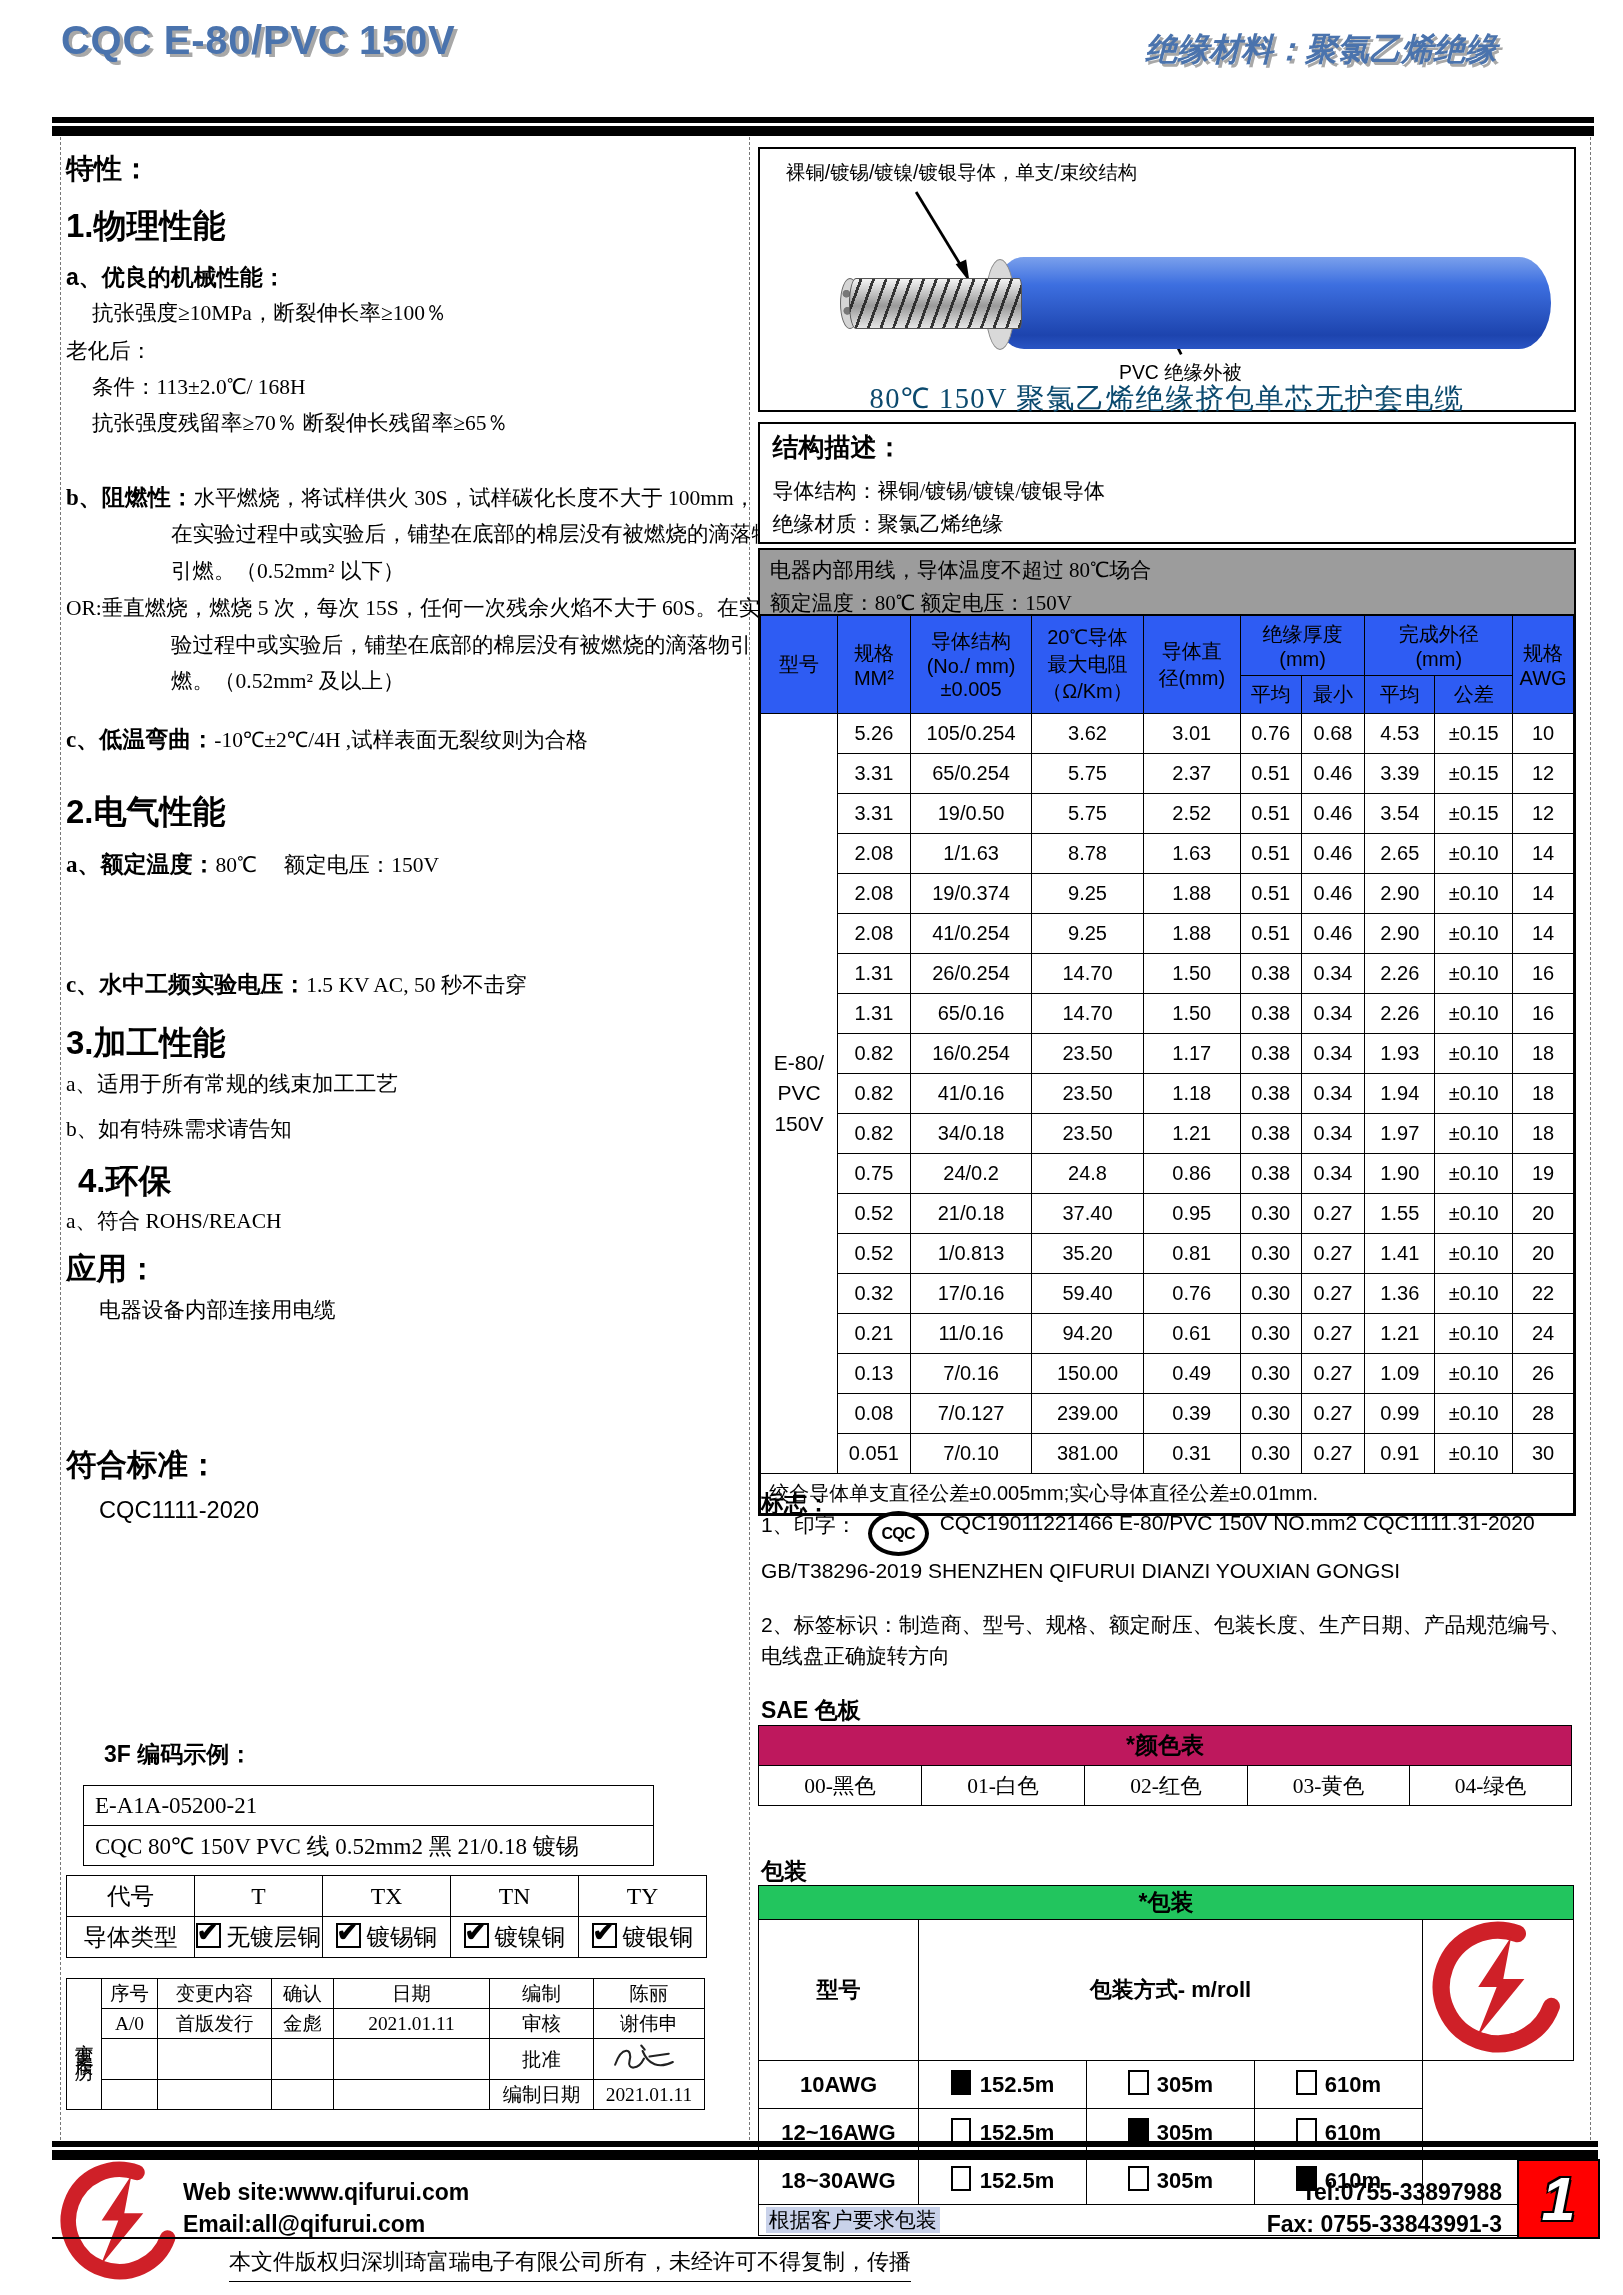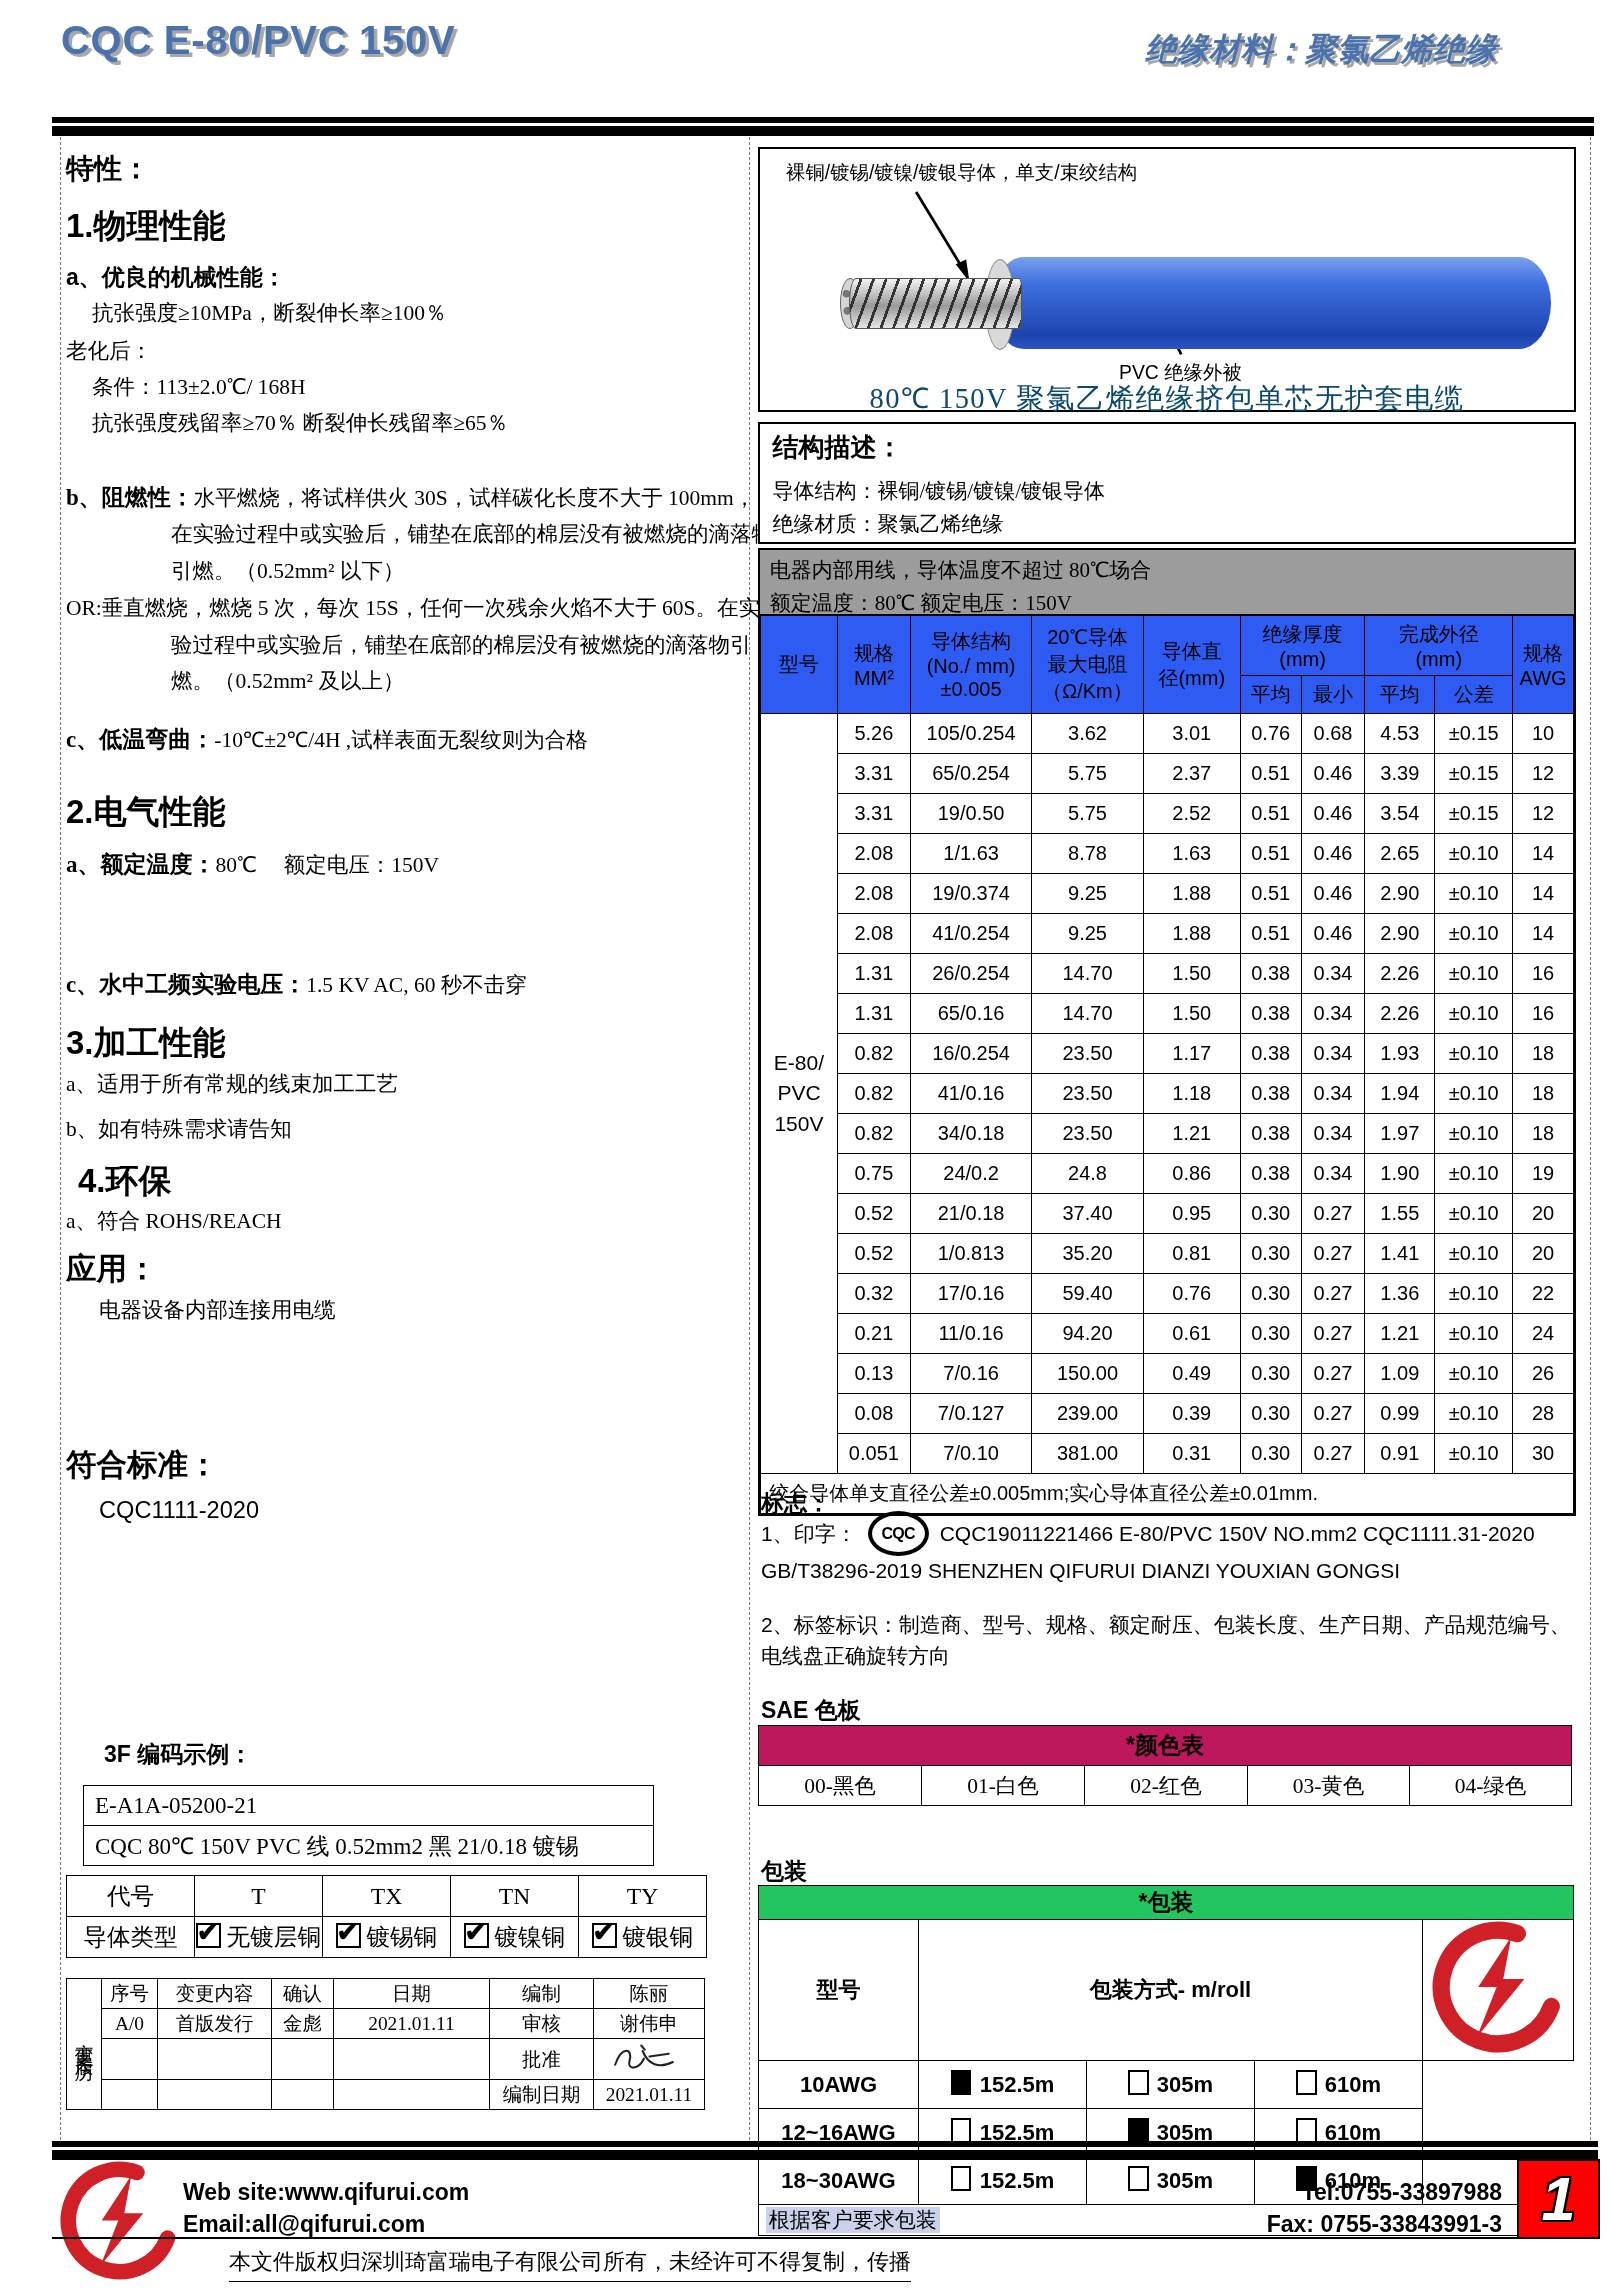--- a/index.html
+++ b/index.html
@@ -141,21 +141,21 @@
   <div class="abs body-t" style="left:66px;top:482px"><span class="lead-b sans">b、阻燃性：</span><span>水平燃烧，将试样供火 30S，试样碳化长度不大于 100mm，</span></div>
   <div class="abs body-t" style="left:171px;top:519px">在实验过程中或实验后，铺垫在底部的棉层没有被燃烧的滴落物</div>
   <div class="abs body-t" style="left:171px;top:556px">引燃。（0.52mm² 以下）</div>
   <div class="abs body-t" style="left:66px;top:593px">OR:垂直燃烧，燃烧 5 次，每次 15S，任何一次残余火焰不大于 60S。在实</div>
   <div class="abs body-t" style="left:171px;top:630px">验过程中或实验后，铺垫在底部的棉层没有被燃烧的滴落物引</div>
   <div class="abs body-t" style="left:171px;top:666px">燃。（0.52mm² 及以上）</div>
   <div class="abs body-t" style="left:66px;top:724px"><span class="lead-b sans">c、低温弯曲：</span><span>-10℃±2℃/4H ,试样表面无裂纹则为合格</span></div>
 
   <div class="abs sec-h" style="left:66px;top:790px">2.电气性能</div>
   <div class="abs body-t" style="left:66px;top:849px"><span class="lead-b sans">a、额定温度：</span><span>80℃　 额定电压：150V</span></div>
-  <div class="abs body-t" style="left:66px;top:969px"><span class="lead-b sans">c、水中工频实验电压：</span><span>1.5 KV AC, 60 秒不击穿</span></div>
+  <div class="abs body-t" style="left:66px;top:969px"><span class="lead-b sans">c、水中工频实验电压：</span><span>1.5 KV AC, 50 秒不击穿</span></div>
 
   <div class="abs sec-h" style="left:66px;top:1021px">3.加工性能</div>
   <div class="abs body-t" style="left:66px;top:1069px">a、适用于所有常规的线束加工工艺</div>
   <div class="abs body-t" style="left:66px;top:1114px">b、如有特殊需求请告知</div>
 
   <div class="abs sec-h" style="left:78px;top:1159px">4.环保</div>
   <div class="abs body-t" style="left:66px;top:1206px">a、符合 ROHS/REACH</div>
 
   <div class="abs big-h" style="left:66px;top:1249px">应用：</div>
   <div class="abs body-t" style="left:99px;top:1295px">电器设备内部连接用电缆</div>
@@ -531,21 +531,21 @@
         </tbody>
       <tbody>
         <tr>
           <td colspan="10" class="spec-note">绞合导体单支直径公差±0.005mm;实心导体直径公差±0.01mm.</td>
         </tr>
       </tbody>
     </table>
   </div>
 
   <div class="abs b" style="left:761px;top:1488px;font-size:23px">标志：</div>
-  <div class="abs" style="left:761px;top:1511px;width:814px;display:flex;align-items:center">
+  <div class="abs" style="left:761px;top:1511px;width:814px;display:flex;align-items:flex-start">
     <span class="marks-t">1、印字：</span>
     <span class="cqc">CQC</span>
     <span class="marks-t">CQC19011221466   E-80/PVC   150V   NO.mm2   CQC1111.31-2020</span>
   </div>
   <div class="abs marks-t" style="left:761px;top:1559px">GB/T38296-2019 SHENZHEN QIFURUI DIANZI YOUXIAN GONGSI</div>
   <div class="abs marks-t" style="left:761px;top:1611px">2、标签标识：制造商、型号、规格、额定耐压、包装长度、生产日期、产品规范编号、</div>
   <div class="abs marks-t" style="left:761px;top:1642px">电线盘正确旋转方向</div>
 
   <div class="abs b" style="left:761px;top:1695px;font-size:23px">SAE 色板</div>
   <table class="abs sae-table" style="left:758px;top:1725px">

